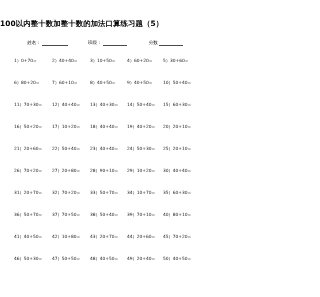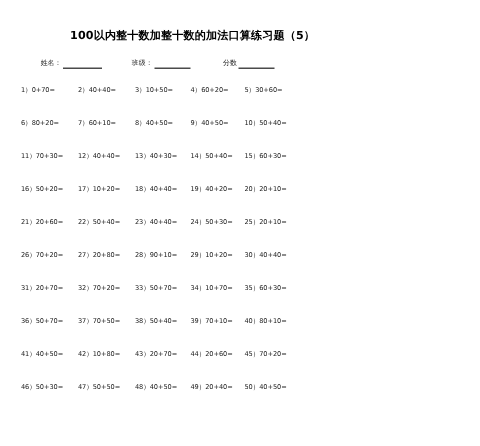--- a/index.html
+++ b/index.html
@@ -20,21 +20,21 @@
     height: 297px;
     position: relative;
     box-sizing: border-box;
     padding: 0;
   }
   .title {
     position: absolute;
     top: 18px;
     left: 0;
     width: 210px;
-    text-align: right;
+    text-align: left;
     font-size: 7.4px;
     font-weight: bold;
     letter-spacing: 0.1px;
     line-height: 11px;
     color: #000000;
     white-space: nowrap;
   }
   .meta-row {
     position: absolute;
     top: 40px;

